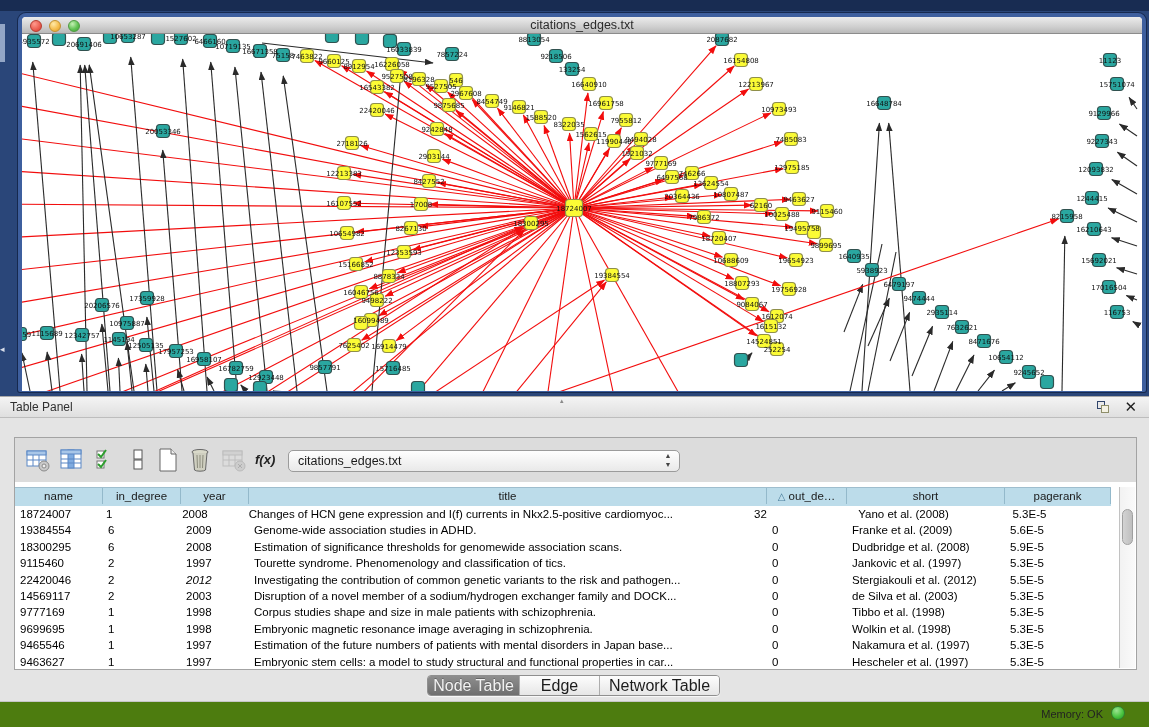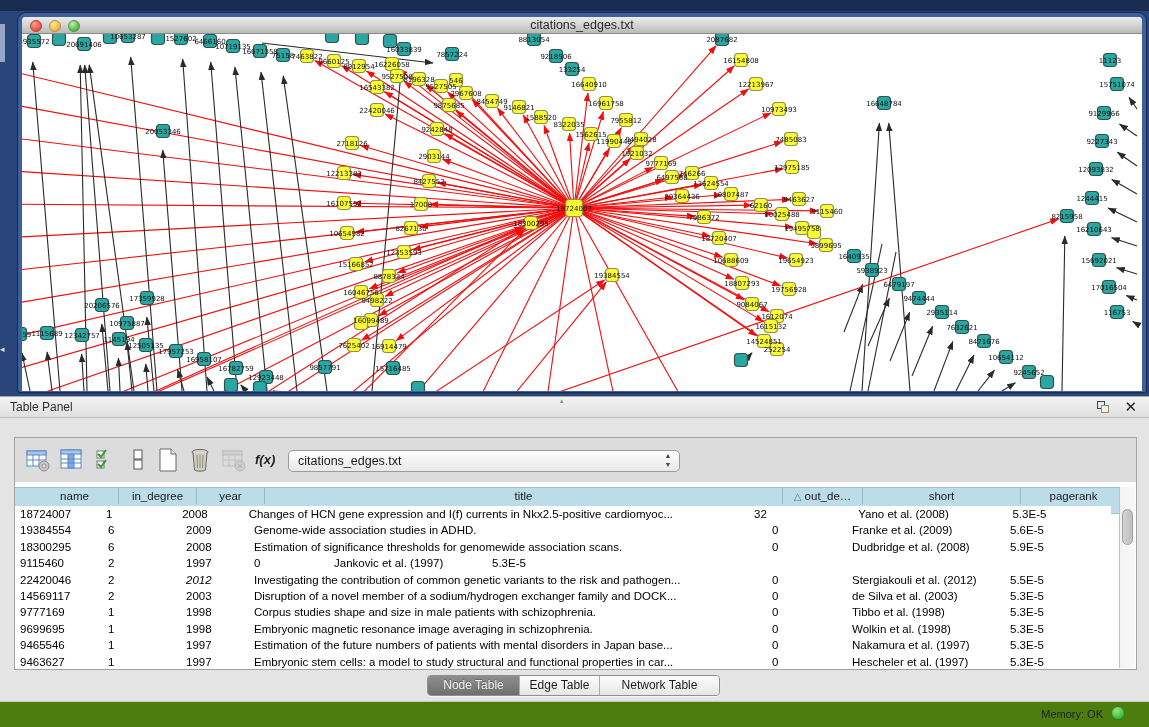--- a/index.html
+++ b/index.html
@@ -45,37 +45,37 @@
     background:#fff; border:1px solid #A3A3A3; }
   .tp-toolbar { position:absolute; left:0; top:0; width:100%; height:44px; background:#DCDCDC; }
   .tbi { position:absolute; top:9px; width:26px; height:26px; }
   .combo { position:absolute; left:273px; top:12px; width:392px; height:22px;
     background:linear-gradient(#FEFEFE,#E9E9E9); border:1px solid #9B9B9B; border-radius:5px;
     font-size:12.5px; color:#1A1A1A; line-height:20px; padding-left:9px; }
   .combo .stepper { position:absolute; right:4px; top:0px; width:14px; height:20px;
     font-size:7px; line-height:9px; text-align:center; color:#444; }
 
   .thead { position:absolute; left:0px; top:49px; height:27px; display:flex;
-    border-top:1px solid #9FBECE; border-bottom:1px solid #9FBECE; background:#BCDCEA;padding-left:16px; }
+    border-top:1px solid #9FBECE; border-bottom:1px solid #9FBECE; background:#BCDCEA; }
   .th { height:16px; font-size:11.5px; color:#1A1A1A; text-align:center; line-height:16px;
     border-right:1px solid #93B9CB; overflow:hidden; white-space:nowrap; }
   .th .sort-tri { color:#4A7E9C; font-size:10px; }
   .tbody { position:absolute; left:0px; top:68px; width:1096px; bottom:0; overflow:hidden; background:#fff; }
   .tr { display:flex; height:16.4px; }
   .td { font-size:11.5px; color:#000; line-height:16.4px; white-space:nowrap; overflow:hidden;
     padding-left:5px; }
   .vscroll { position:absolute; right:1px; top:49px; bottom:1px; width:16px;
     background:linear-gradient(90deg,#F2F2F2,#FAFAFA); border-left:1px solid #C2C2C2; }
   .vthumb { position:absolute; left:2px; top:22px; width:11px; height:36px; background:linear-gradient(90deg,#D3D3D3,#BFBFBF);
     border:1px solid #9F9F9F; border-radius:6px; }
 
   .tabs { position:absolute; left:427px; top:279px; height:21px; display:flex;
     border:1px solid #8F8F8F; border-radius:4px; overflow:hidden;
     box-shadow:0 1px 1px rgba(255,255,255,.8); }
-  .tab { height:100%; font-size:12px; line-height:19px; text-align:center;
+  .tab { height:100%; font-size:16px; line-height:19px; text-align:center;
     background:linear-gradient(#FDFDFD,#E6E6E6); color:#1C1C1C; border-right:1px solid #ADADAD; }
   .tab.active { background:linear-gradient(#8E8E8E,#6F6F6F); color:#F2F2F2;
     text-shadow:0 -1px 0 rgba(0,0,0,.25); }
   .tab:last-child { border-right:none; }
 
   .statusbar { position:absolute; left:0; bottom:0; width:100%; height:26px; background:#4d7c0f;
     border-top:1px solid #C6C6C6; }
   .mem-label { position:absolute; right:46px; top:6px; font-size:11px; color:#222; }
   .mem-dot { position:absolute; right:24px; top:4px; width:14px; height:14px; border-radius:50%;
     background:radial-gradient(circle at 38% 30%, #9BE48F, #45C23C 60%, #2E9427); border:1px solid #2F7F2F; }
@@ -610,20 +610,21 @@
           <div class="td" style="width: 68px;">2008</div>
           <div class="td" style="width: 518px;">Estimation of significance thresholds for genomewide association scans.</div>
           <div class="td" style="width: 80px;">0</div>
           <div class="td" style="width: 158px;">Dudbridge et al. (2008)</div>
           <div class="td" style="width: 106px;">5.9E-5</div>
         </div>
         <div class="tr">
           <div class="td" style="width: 88px;">9115460</div>
           <div class="td" style="width: 78px;">2</div>
           <div class="td" style="width: 68px;">1997</div>
+          <div class="td" style="width: 518px;">Tourette syndrome. Phenomenology and classification of tics.</div>
           <div class="td" style="width: 80px;">0</div>
           <div class="td" style="width: 158px;">Jankovic et al. (1997)</div>
           <div class="td" style="width: 106px;">5.3E-5</div>
         </div>
         <div class="tr">
           <div class="td" style="width: 88px;">22420046</div>
           <div class="td" style="width: 78px;">2</div>
           <div class="td" style="width: 68px; font-style: italic;">2012</div>
           <div class="td" style="width: 518px;">Investigating the contribution of common genetic variants to the risk and pathogen...</div>
           <div class="td" style="width: 80px;">0</div>

